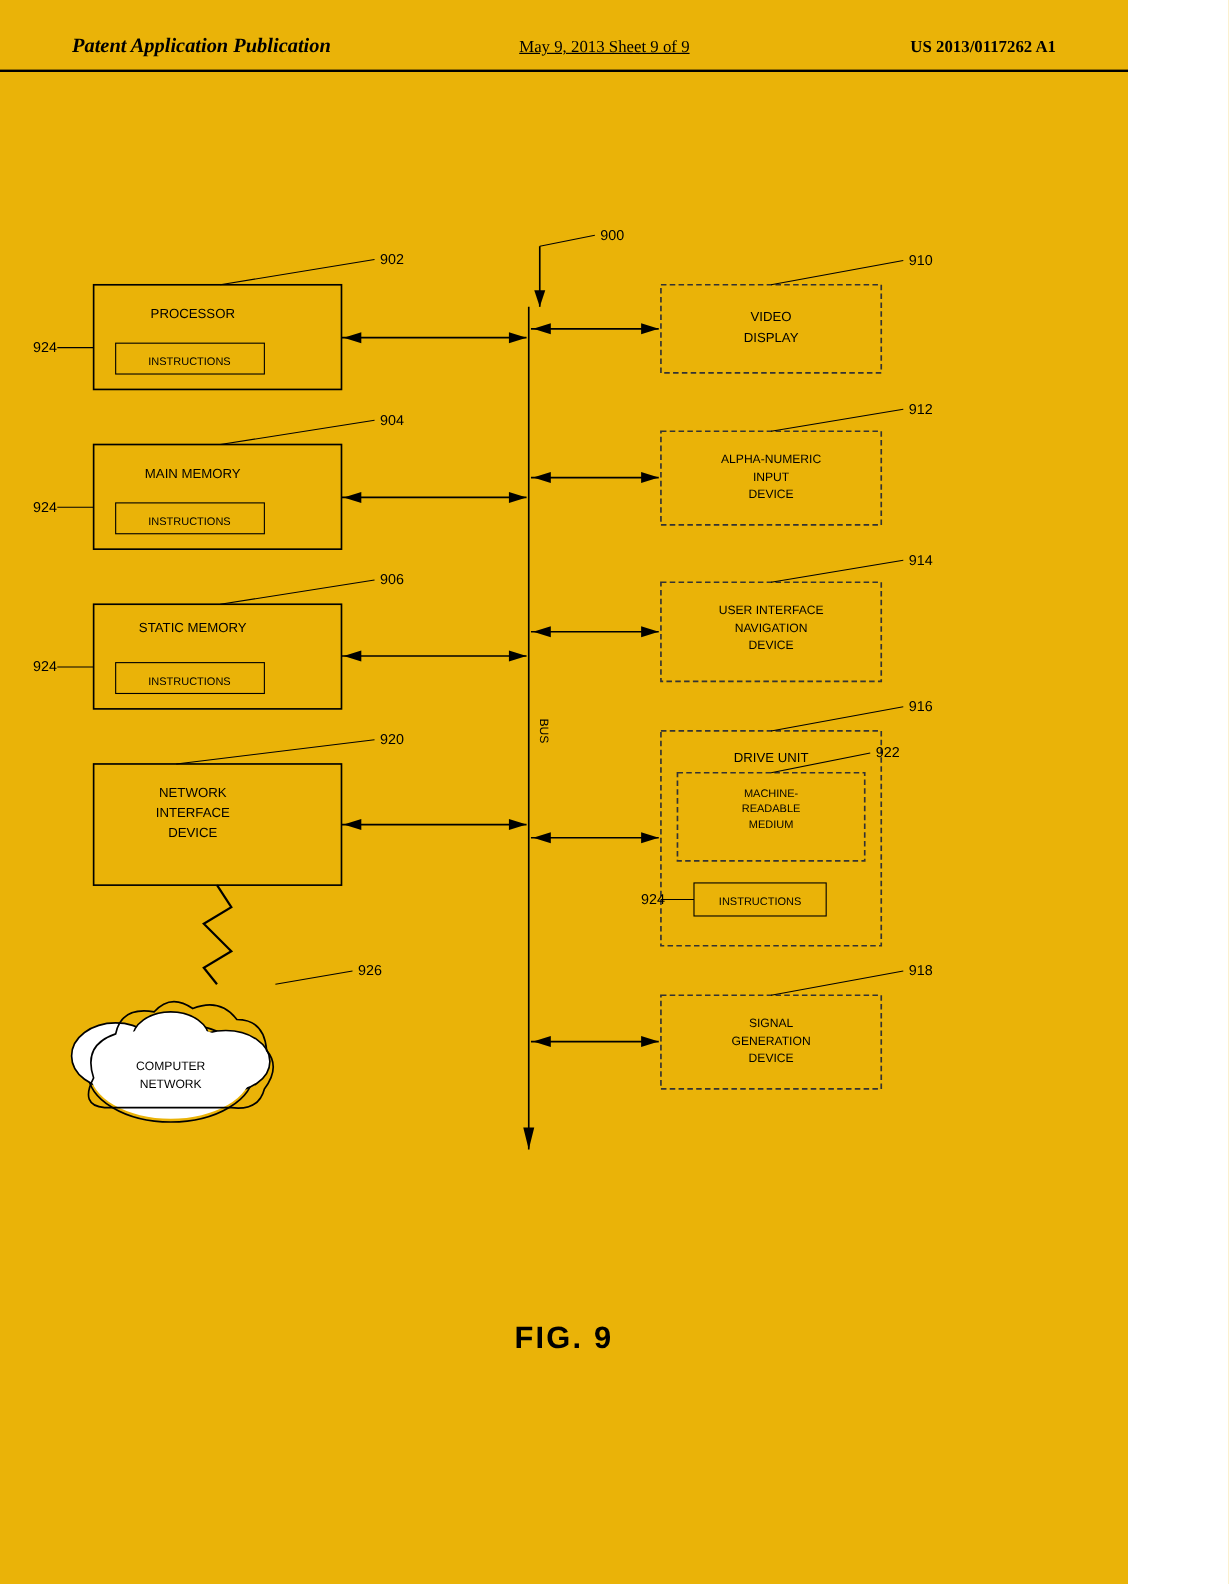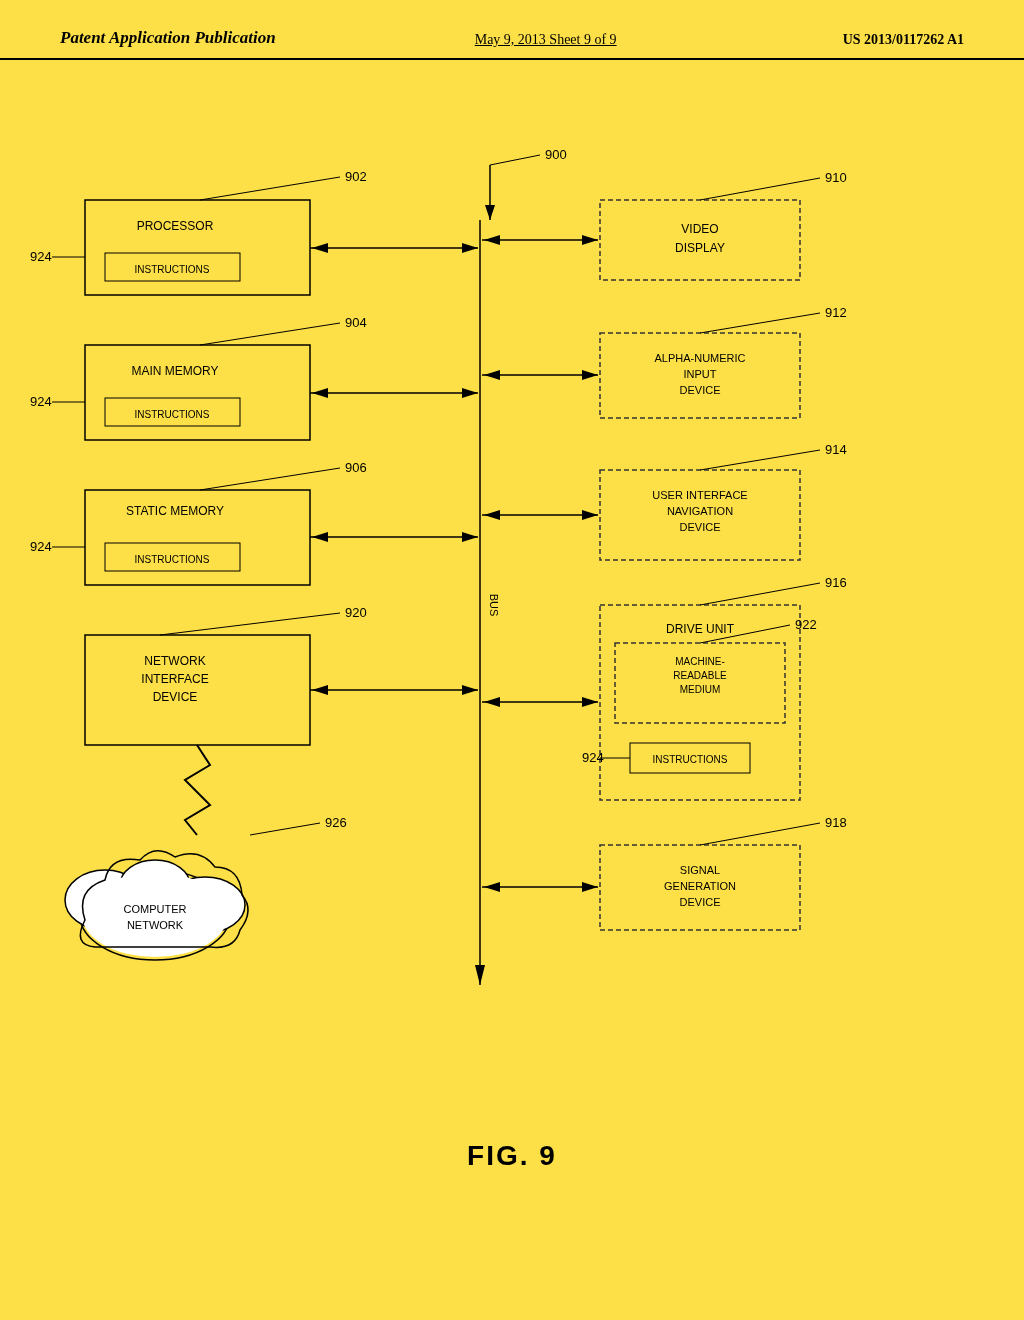--- a/index.html
+++ b/index.html
@@ -5,23 +5,23 @@
     * { box-sizing: border-box; margin: 0; padding: 0; }
     body {
       background: #fff;
       font-family: 'Times New Roman', Times, serif;
       width: 1024px;
       min-height: 1320px;
       position: relative;
       overflow-x: hidden;
     }
     .page {
-      width: 1024px;
+      width: 940px;
       min-height: 1320px;
-      background: #fde047;
+      background: #eab308;
       position: relative;
     }
     
     .header {
       display: flex;
       justify-content: space-between;
       align-items: flex-end;
       padding: 28px 60px 10px 60px;
       border-bottom: 2px solid #000;
     }

